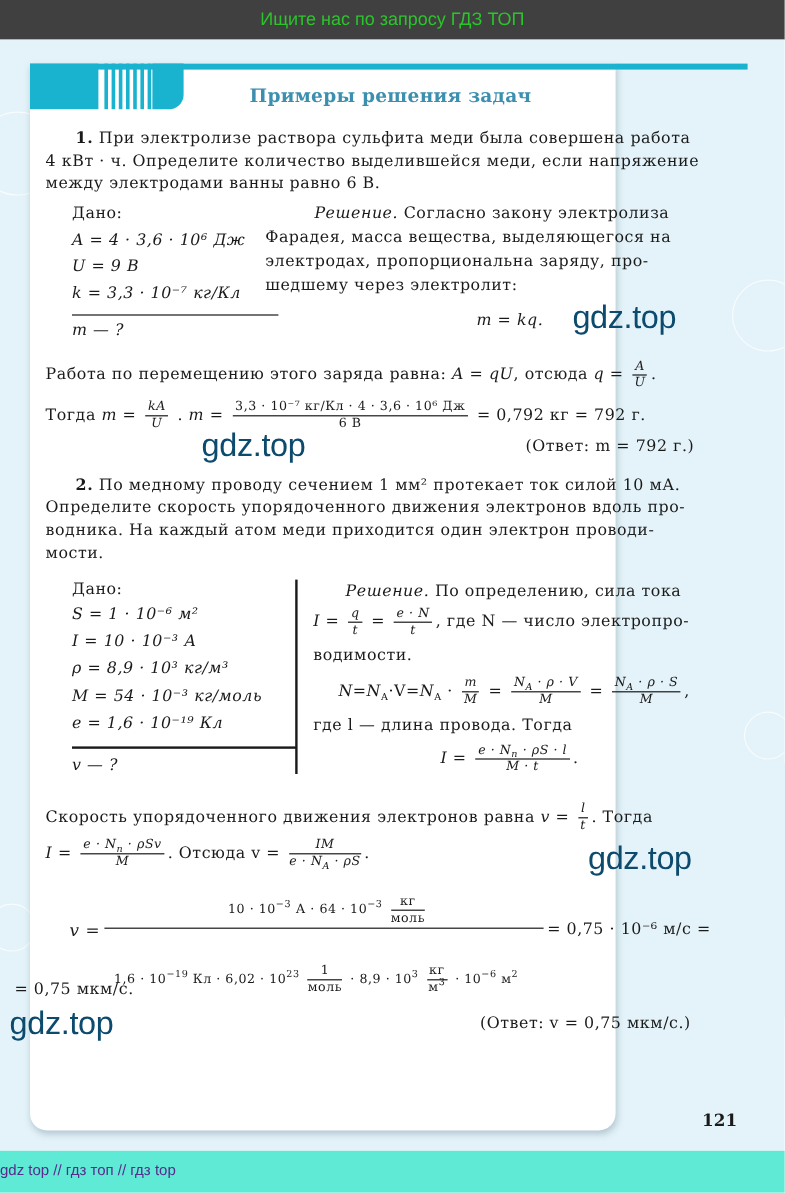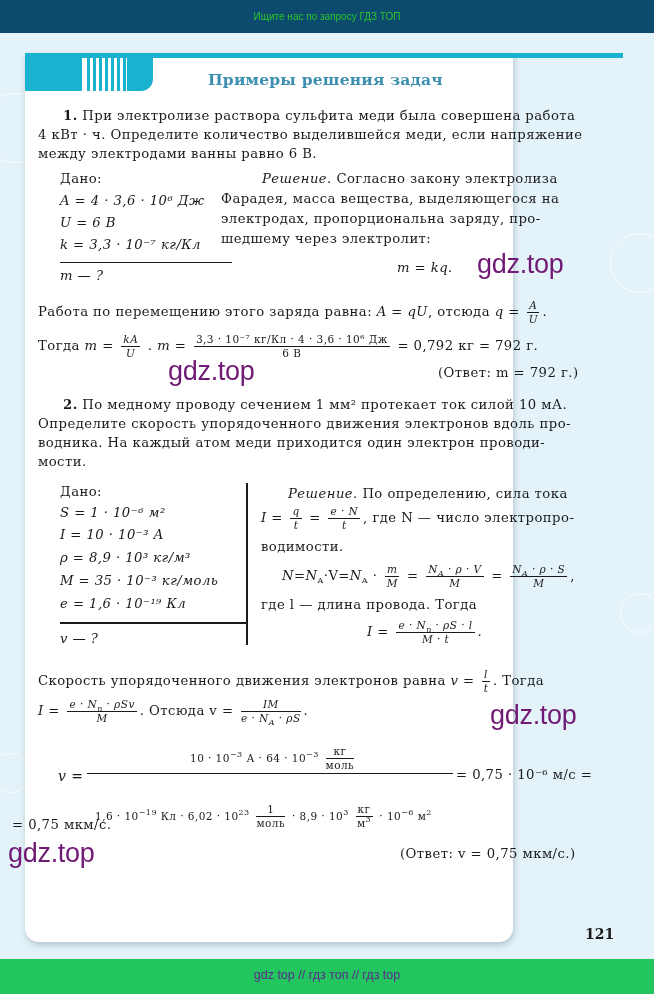--- a/index.html
+++ b/index.html
@@ -1,22 +1,22 @@
 <!DOCTYPE html>
 <html><head>
 <meta charset="utf-8">
 <style>
   * { box-sizing: border-box; margin: 0; padding: 0; }
   html, body { width: 654px; height: 994px; overflow: hidden; background: #ffffff; }
   body { position: relative; font-family: "DejaVu Serif", serif; color: #1a1a1a; }
 
   .top-banner {
     position: absolute; left: 0; top: 0; width: 654px; height: 33px;
-    background: #0c4a6e; text-align: center;
-    font-family: "Liberation Sans", sans-serif; font-size: 10px; color: #2bc42b;
+    background: #404040; text-align: center;
+    font-family: "Liberation Sans", sans-serif; font-size: 15px; color: #2bc42b;
     line-height: 33px;
   }
   .bg-area {
     position: absolute; left: 0; top: 33px; width: 654px; height: 926px;
     background: #e4f3f9;
   }
   .bg-area .deco {
     position: absolute; border: 1px solid #ffffff; border-radius: 50%; opacity: 0.7;
   }
   .page {
@@ -52,27 +52,27 @@
   .frac { display: inline-block; vertical-align: middle; text-align: center; margin: 0 3px; }
   .frac .num { display: block; border-bottom: 1px solid #1a1a1a; padding: 0 2px; line-height: 13px; font-size: 10.5px; }
   .frac .den { display: block; line-height: 13px; font-size: 10.5px; }
 
   .hline { position: absolute; height: 1px; background: #1a1a1a; }
   .hline.thick { height: 2px; }
   .vline { position: absolute; width: 1.5px; background: #1a1a1a; }
 
   .watermark {
     position: absolute; font-family: "Liberation Sans", sans-serif; font-size: 27px;
-    color: #701a75; letter-spacing: -0.3px;
+    color: #0c4a6e; letter-spacing: -0.3px;
   }
   .page-number { position: absolute; font-size: 14px; font-weight: bold; }
 
   .bottom-banner {
-    position: absolute; left: 0; top: 959px; width: 654px; height: 35px; background: #22c55e;
-    text-align: center; line-height: 33px;
+    position: absolute; left: 0; top: 959px; width: 654px; height: 35px; background: #5eead4;
+    line-height: 33px;
     font-family: "Liberation Sans", sans-serif; font-size: 12.5px; color: #5a2a8c;
   }
 </style>
 </head>
 <body>
 
 <div class="top-banner">Ищите нас по запросу ГДЗ ТОП</div>
 
 <div class="bg-area">
   <div class="deco" style="left:-20px;top:60px;width:70px;height:70px;"></div>
@@ -96,21 +96,21 @@
 
   <div class="txt" style="left:38px;top:54px;">
     <span class="b">1.</span>
     <span>При электролизе раствора сульфита меди была совершена работа</span>
   </div>
   <div class="txt" style="left:13px;top:73px;">4 кВт · ч. Определите количество выделившейся меди, если напряжение</div>
   <div class="txt" style="left:13px;top:92px;">между электродами ванны равно 6 В.</div>
 
   <div class="txt" style="left:35px;top:117px;">Дано:</div>
   <div class="txt i" style="left:35px;top:139px;">A = 4 · 3,6 · 10⁶ Дж</div>
-  <div class="txt i" style="left:35px;top:161px;">U = 6 В</div>
+  <div class="txt i" style="left:35px;top:161px;">U = 9 В</div>
   <div class="txt i" style="left:35px;top:183px;text-align:center;">k = 3,3 · 10⁻⁷ кг/Кл</div>
   <div class="hline" style="left:35px;top:209px;width:172px;"></div>
   <div class="txt i" style="left:35px;top:214px;">m — ?</div>
 
   <div class="txt" style="left:237px;top:117px;text-align:right;">
     <span class="i">Решение.</span>
     <span>Согласно закону электролиза</span>
   </div>
   <div class="txt" style="left:196px;top:157px;">электродах, пропорциональна заряду, про-</div>
   <div class="txt" style="left:196px;top:137px;">Фарадея, масса вещества, выделяющегося на</div>
@@ -139,21 +139,21 @@
     <span>По медному проводу сечением 1 мм² протекает ток силой 10 мА.</span>
   </div>
   <div class="txt" style="left:13px;top:381px;">водника. На каждый атом меди приходится один электрон проводи-</div>
   <div class="txt" style="left:13px;top:362px;">Определите скорость упорядоченного движения электронов вдоль про-</div>
   <div class="txt" style="left:13px;top:400px;">мости.</div>
 
   <div class="txt" style="left:35px;top:430px;">Дано:</div>
   <div class="txt i" style="left:35px;top:451px;">S = 1 · 10⁻⁶ м²</div>
   <div class="txt i" style="left:35px;top:473px;">I = 10 · 10⁻³ А</div>
   <div class="txt i" style="left:35px;top:496px;">ρ = 8,9 · 10³ кг/м³</div>
-  <div class="txt i" style="left:35px;top:519px;">M = 35 · 10⁻³ кг/моль</div>
+  <div class="txt i" style="left:35px;top:519px;">M = 54 · 10⁻³ кг/моль</div>
   <div class="txt i" style="left:35px;top:542px;">e = 1,6 · 10⁻¹⁹ Кл</div>
   <div class="hline thick" style="left:35px;top:569px;width:187px;"></div>
   <div class="txt i" style="left:35px;top:577px;">v — ?</div>
   <div class="vline" style="left:221px;top:430px;height:162px;"></div>
 
   <div class="txt" style="left:263px;top:432px;">
     <span class="i">Решение.</span>
     <span>По определению, сила тока</span>
   </div>
   <div class="txt" style="left:236px;top:452px;">

